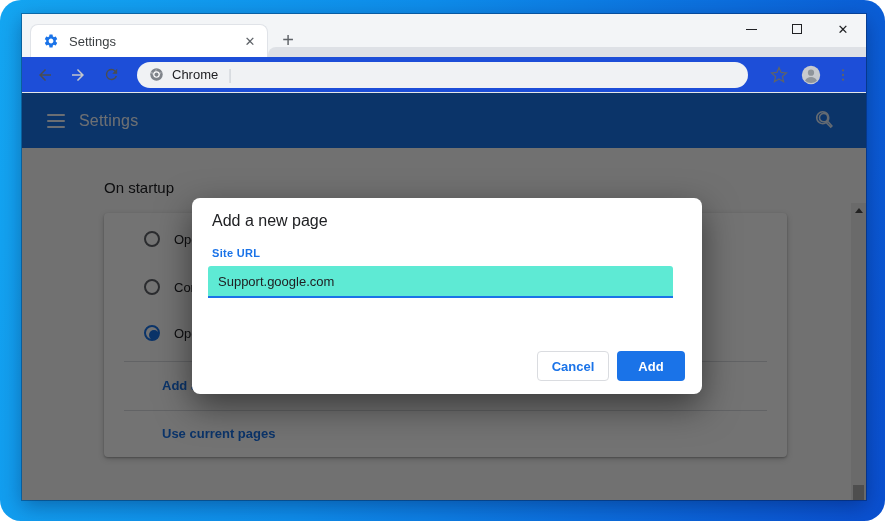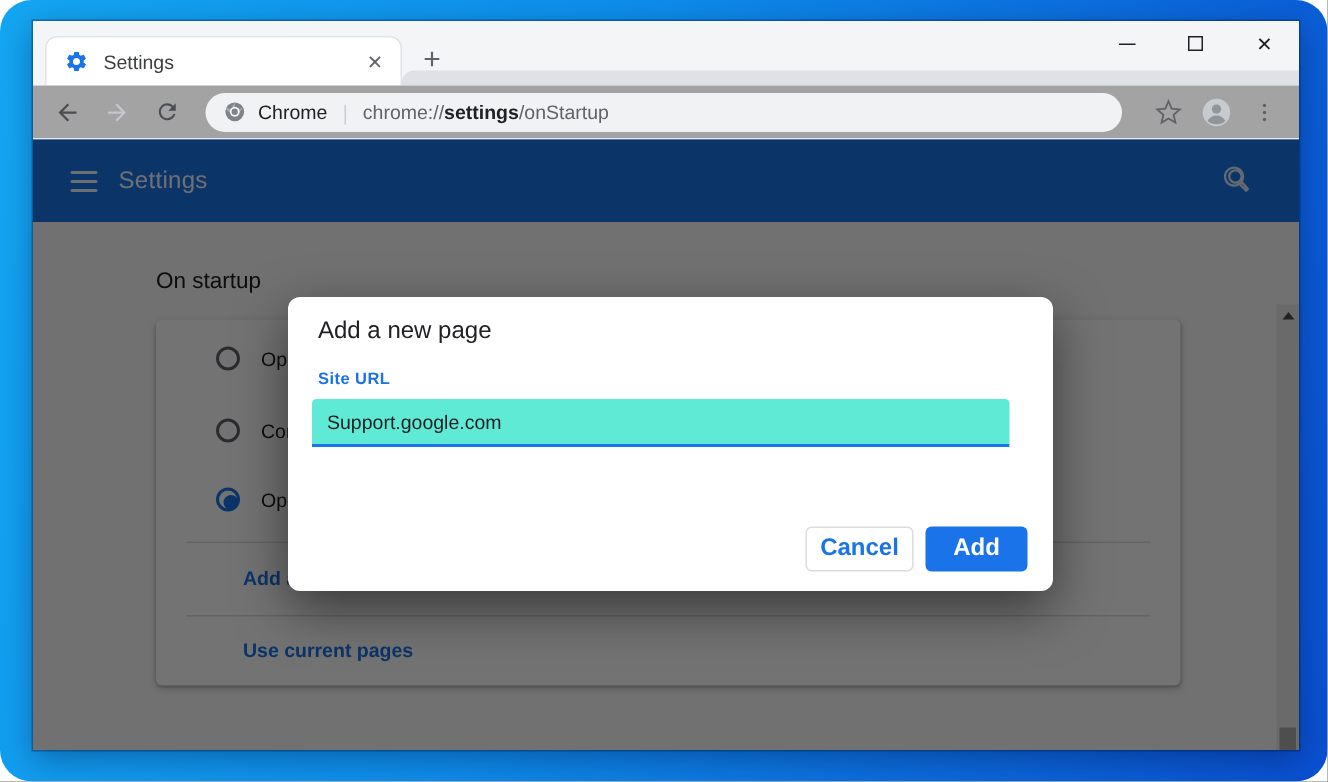--- a/index.html
+++ b/index.html
@@ -27,21 +27,21 @@
   .newtab-btn { position:absolute; left:254px; top:14px; width:24px; height:24px;
     display:flex; align-items:center; justify-content:center; font-size:20px; font-weight:400; color:#5f6368; }
   .strip-band { position:absolute; left:246px; right:0; top:33px; height:10px;
     background:#dee1e6; border-radius:8px 0 0 0; }
   .win-controls { position:absolute; right:0; top:0; height:30px; display:flex; }
   .win-btn { width:46px; height:30px; display:flex; align-items:center; justify-content:center;
     color:#202124; font-size:13px; }
   .glyph-min { display:block; width:11px; height:1px; background:#202124; }
   .glyph-max { display:block; width:10px; height:10px; border:1px solid #202124; }
   
-  .toolbar { position:absolute; left:0; top:43px; width:100%; height:36px; background:#a3a3a3;
+  .toolbar { position:absolute; left:0; top:43px; width:100%; height:36px; background:#1d4ed8;
     display:flex; align-items:center; padding:0 10px; border-bottom:1px solid #e4e6e9; }
   .nav-ic { width:26px; height:26px; display:flex; align-items:center; justify-content:center; margin-right:7px; }
   .omnibox { flex:1; height:26px; background:#f0f2f4; border-radius:13px; margin:0 12px 0 6px;
     display:flex; align-items:center; padding:0 12px; overflow:hidden; }
   .omni-site { font-size:13px; color:#202124; margin:0 10px 0 8px; }
   .omni-sep { color:#cdd1d6; font-size:14px; margin-right:10px; font-weight:300; }
   .omni-url { font-size:13px; color:#5f6368; white-space:nowrap; }
   .omni-url .host { color:#202124; font-weight:600; }
   .right-ic { width:26px; height:26px; display:flex; align-items:center; justify-content:center; margin-left:6px; }
   
@@ -79,21 +79,21 @@
   .dialog { position:absolute; left:170px; top:184px; width:510px; height:196px; background:#fff;
     border-radius:8px; box-shadow:0 12px 35px rgba(0,0,0,.5); z-index:10; }
   .dlg-title { position:absolute; left:20px; top:14px; font-size:16px; color:#202124; }
   .dlg-field-label { position:absolute; left:20px; top:49px; font-size:11px; font-weight:700;
     color:#1a73e8; letter-spacing:.3px; }
   .dlg-input { position:absolute; left:16px; top:68px; width:465px; height:32px;
     background:#5eead4; border:none; border-bottom:2px solid #1a73e8; border-radius:3px 3px 0 0;
     font-family:"Liberation Sans", sans-serif; font-size:13px; color:#202124; padding:0 10px; outline:none; }
   .dlg-buttons { position:absolute; right:17px; top:153px; display:flex; gap:8px; }
   .btn { height:30px; border-radius:4px; font-family:"Liberation Sans", sans-serif;
-    font-size:16px; font-weight:600; display:flex; align-items:center; justify-content:center; }
+    font-size:13px; font-weight:600; display:flex; align-items:center; justify-content:center; }
   .btn-cancel { width:72px; background:#fff; border:1px solid #dadce0; color:#1a73e8; }
   .btn-add { width:68px; background:#1a73e8; border:none; color:#fff; }
   svg { display:block; }
 </style>
 </head>
 <body>
 
 <div class="desktop">
   <div class="window">
 
@@ -140,21 +140,20 @@
         <span>
           <svg width="15" height="15" viewBox="0 0 24 24">
             <circle cx="12" cy="12" r="10" fill="#7f848a"></circle>
             <circle cx="12" cy="12" r="5.2" fill="#fff"></circle>
             <circle cx="12" cy="12" r="3.4" fill="#7f848a"></circle>
             <path fill="#fff" d="M3.2 7.2l6 3.6-1.8 3.2-5-5.2zM12 2v5l-3.5 1zM20.8 7.4l-6.2 3 1.6 3.4z" opacity=".35"></path>
           </svg>
         </span>
         <span class="omni-site">Chrome</span>
         <span class="omni-sep">|</span>
-        <span class="omni-url"><span>chrome://</span><span class="host">settings</span><span>/onStartup</span></span>
       </div>
       <span class="right-ic">
         <svg width="18" height="18" viewBox="0 0 24 24">
             <path fill="none" stroke="#5f6368" stroke-width="1.6" d="M12 17.27L18.18 21l-1.64-7.03L22 9.24l-7.19-.61L12 2 9.19 8.63 2 9.24l5.46 4.73L5.82 21z"></path>
           </svg>
       </span>
       <span class="right-ic">
         <svg width="22" height="22" viewBox="0 0 24 24">
           <circle cx="12" cy="12" r="10" fill="#c7cace"></circle>
           <circle cx="12" cy="9.5" r="3.4" fill="#8f959b"></circle>

